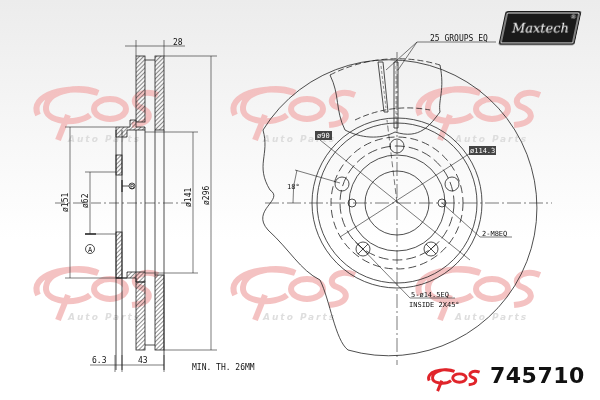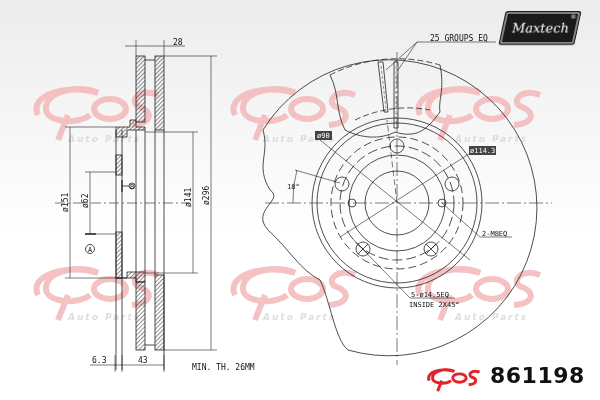--- a/index.html
+++ b/index.html
@@ -206,13 +206,13 @@
     <path d="M130,10 C110,2 100,18 112,22 C124,26 126,38 104,40" fill="none" stroke="#e0242a" stroke-width="7"></path>
     <path d="M40,30 L30,55" stroke="#e0242a" stroke-width="7"></path>
   </g>
 </svg>
 
 <div class="brand">
   <span>Maxtech</span>
   <span class="reg">®</span>
 </div>
 
-<div class="part-no">861198</div>
+<div class="part-no">745710</div>
 
 </body></html>

